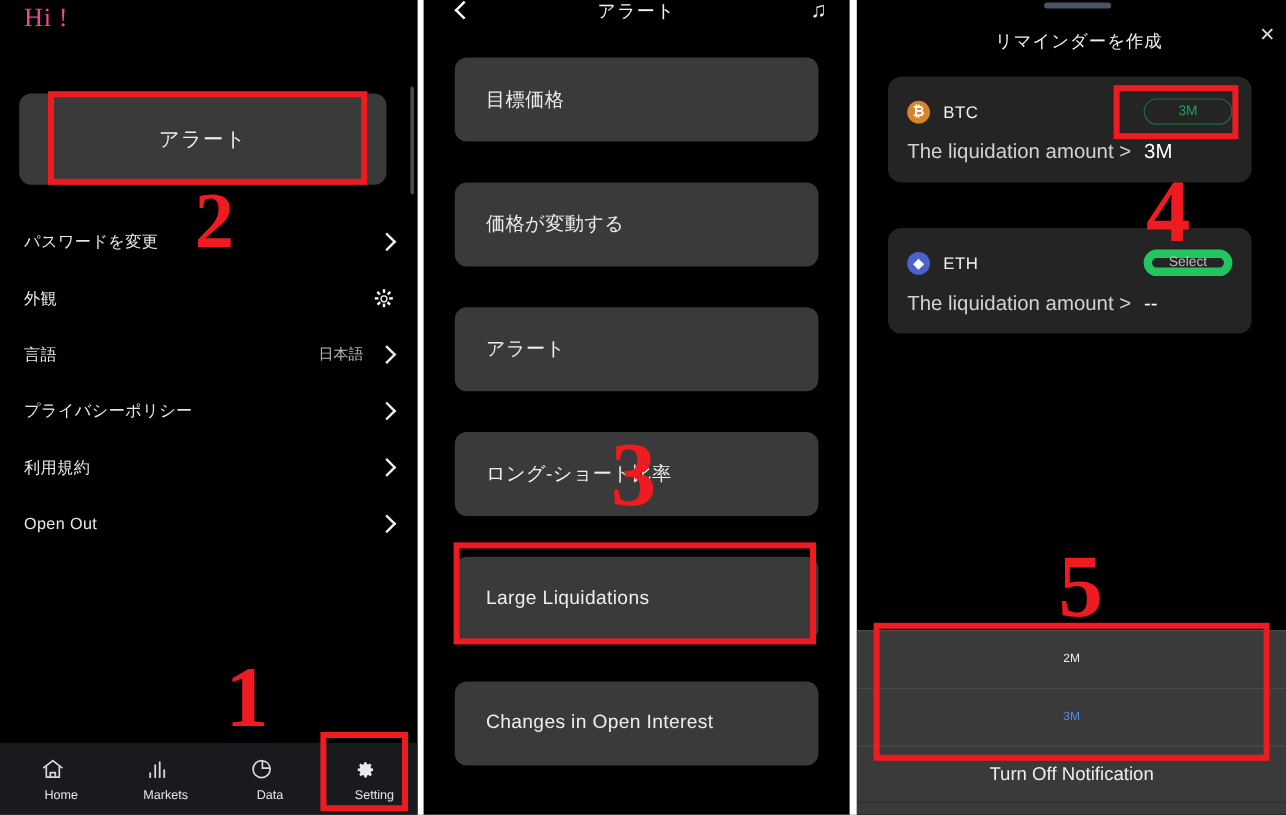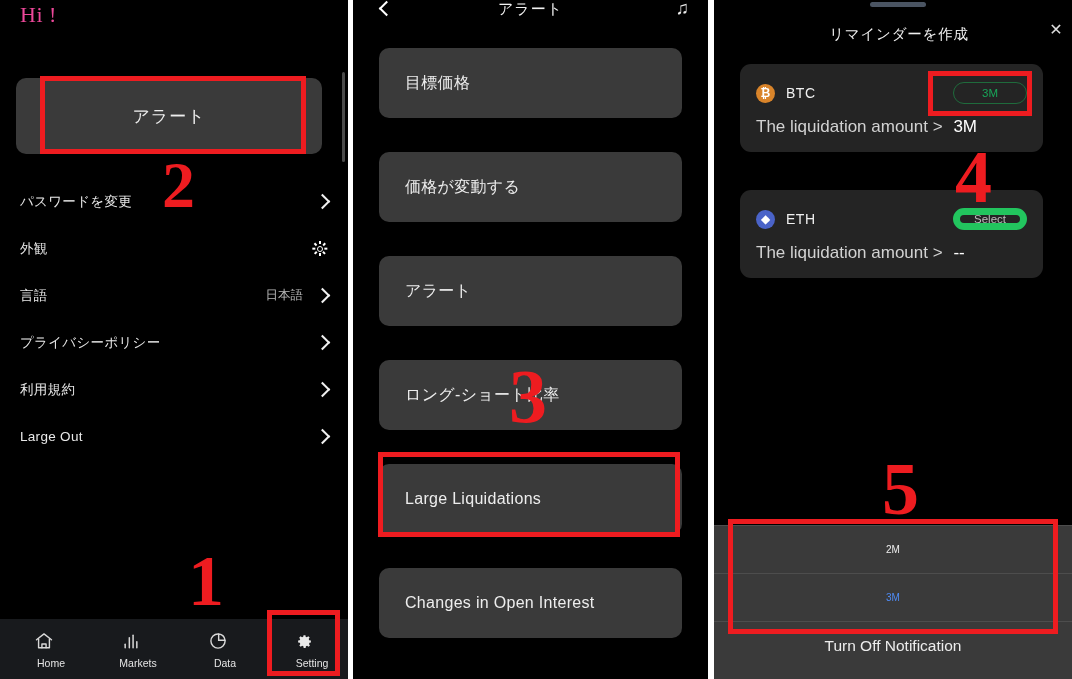--- a/index.html
+++ b/index.html
@@ -177,21 +177,21 @@
       </div>
 
       <div class="srow">
         <span class="s-label">利用規約</span>
         <span class="s-right">
           <span class="chev"></span>
         </span>
       </div>
 
       <div class="srow">
-        <span class="s-label">Large Out</span>
+        <span class="s-label">Open Out</span>
         <span class="s-right">
           <span class="chev"></span>
         </span>
       </div>
     </div>
 
     <div class="tabbar">
       <div class="tabitem">
         <span class="ticon">
           <svg width="20" height="20" viewBox="0 0 24 24" fill="none" stroke="#d8d8d8" stroke-width="1.7" stroke-linecap="round" stroke-linejoin="round">

